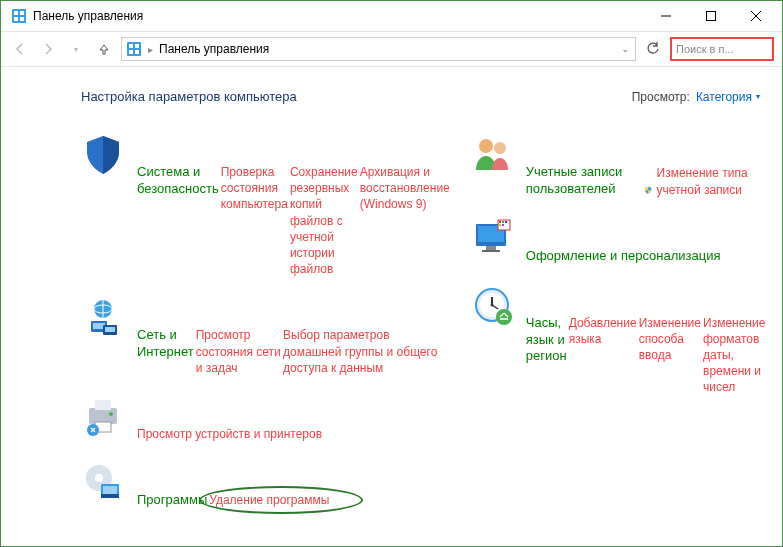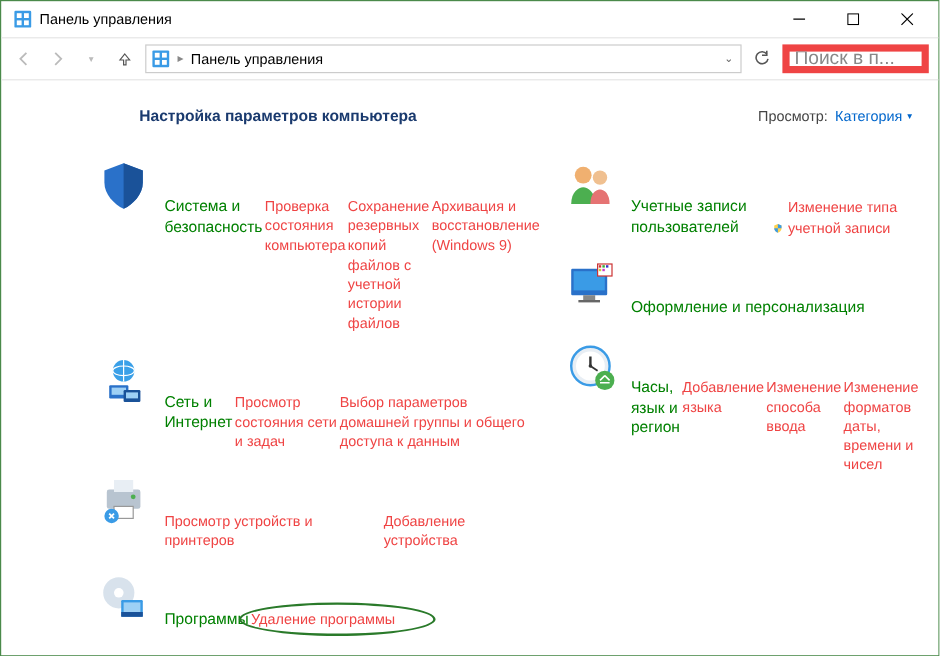--- a/index.html
+++ b/index.html
@@ -13,24 +13,24 @@
   .win-btn svg { width: 10px; height: 10px; }
   .navbar { height: 36px; border-top: 1px solid #e5e5e5; border-bottom: 1px solid #e5e5e5; display: flex; align-items: center; padding: 0 8px; gap: 6px; }
   .nav-arrow { width: 22px; height: 22px; display: flex; align-items: center; justify-content: center; color: #555; }
   .nav-arrow.disabled { color: #bbb; }
   .addr-wrap { flex: 1; display: flex; align-items: center; border: 1px solid #ccc; height: 24px; padding: 0 4px; gap: 6px; }
   .addr-icon { width: 16px; height: 16px; }
   .addr-sep { color: #888; font-size: 10px; }
   .addr-text { font-size: 12px; }
   .addr-drop { margin-left: auto; color: #666; font-size: 9px; padding: 0 2px; }
   .refresh { width: 22px; height: 22px; display: flex; align-items: center; justify-content: center; color: #555; }
-  .search-wrap { width: 122px; border: 6px solid #ef4444; height: 24px; display: flex; align-items: center; padding: 0 4px; color: #888; font-size: 16px; overflow: hidden; white-space: nowrap; }
+  .search-wrap { width: 104px; border: 2px solid #ef4444; height: 24px; display: flex; align-items: center; padding: 0 4px; color: #888; font-size: 11px; overflow: hidden; white-space: nowrap; }
   .content { flex: 1; padding: 22px 22px 10px 80px; overflow: hidden; }
   .content-head { display: flex; align-items: center; margin-bottom: 28px; }
-  .content-head h1 { font-size: 13px; font-weight: 700; color: #1a3a6e; flex: 1; margin-left: 35px; }
+  .content-head h1 { font-size: 13px; font-weight: 400; color: #1a3a6e; flex: 1; }
   .view-label { font-size: 12px; color: #444; margin-right: 6px; }
   .view-value { color: #0066cc; font-size: 12px; display: inline-flex; align-items: center; gap: 4px; }
   .columns { display: flex; gap: 20px; }
   .col { flex: 1; display: flex; flex-direction: column; gap: 18px; }
   .cat { display: flex; gap: 12px; }
   .cat-icon { width: 44px; height: 44px; flex-shrink: 0; }
   .cat-body { display: flex; flex-direction: row; gap: 2px; margin-top: 32px; }
   .cat-title { color: #008000; font-size: 13px; line-height: 1.3; }
   .cat-link { color: #ef4444; font-size: 12px; line-height: 1.35; }
   .cat-link.circled { position: relative; }
@@ -174,21 +174,20 @@
                 <rect x="8" y="14" width="28" height="16" rx="2" fill="#b8c4d0"></rect>
                 <rect x="14" y="6" width="16" height="10" fill="#e8eef4"></rect>
                 <rect x="14" y="28" width="16" height="10" fill="#fff" stroke="#999"></rect>
                 <circle cx="30" cy="20" r="2" fill="#4caf50"></circle>
                 <circle cx="12" cy="36" r="6" fill="#3a9be6"></circle>
                 <path d="M10 34 L14 38 M14 34 L10 38" stroke="#fff" stroke-width="1.5"></path>
               </svg>
           </span>
           <div class="cat-body">
             <a class="cat-link">Просмотр устройств и принтеров</a>
-            <a class="cat-link">Добавление устройства</a>
           </div>
         </div>
 
         <div class="cat">
           <span class="cat-icon">
             <svg viewBox="0 0 44 44">
                 <circle cx="18" cy="18" r="13" fill="#d8e2ec"></circle>
                 <circle cx="18" cy="18" r="4" fill="#fff"></circle>
                 <rect x="20" y="24" width="18" height="14" rx="1" fill="#3a9be6"></rect>
                 <rect x="22" y="26" width="14" height="8" fill="#9ed0f5"></rect>

